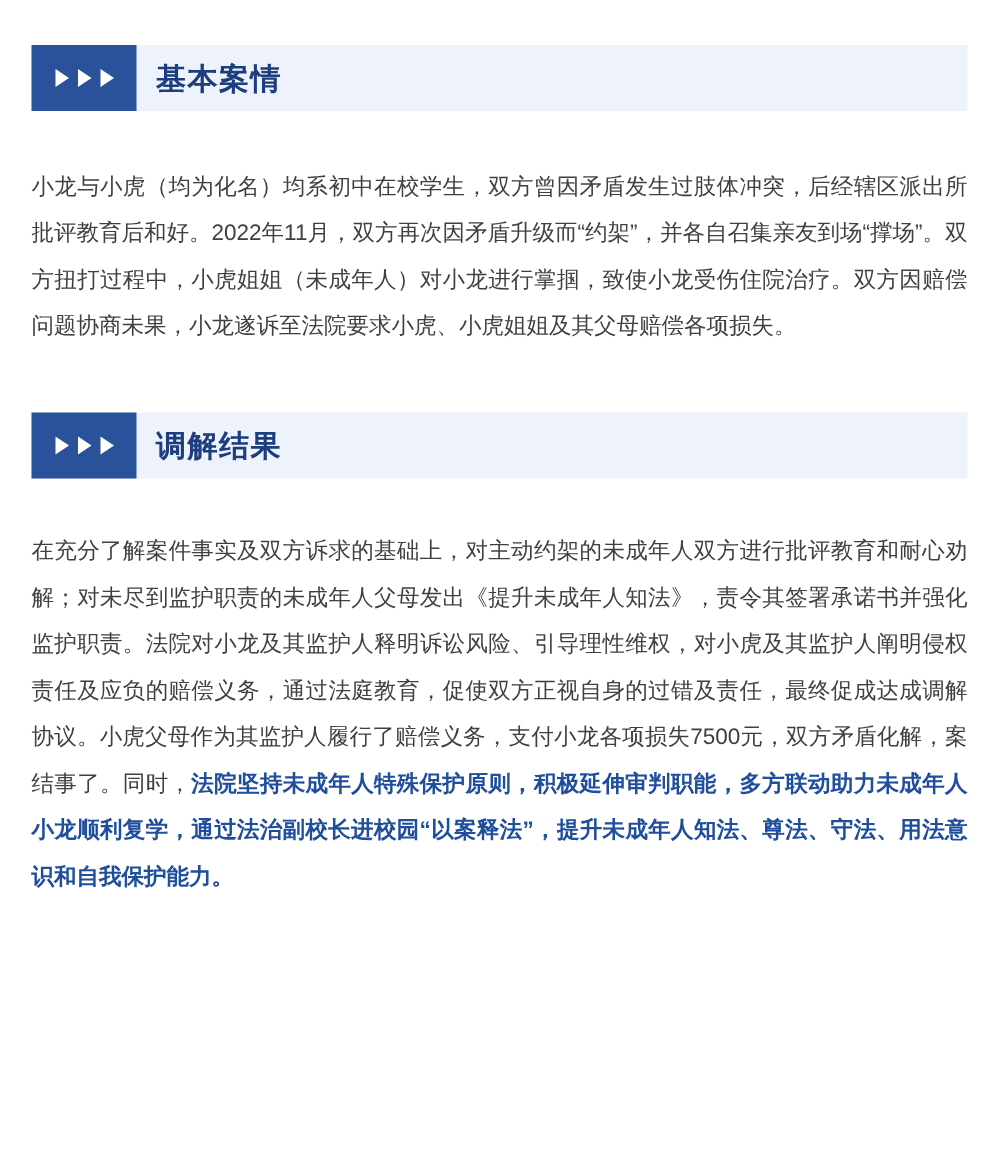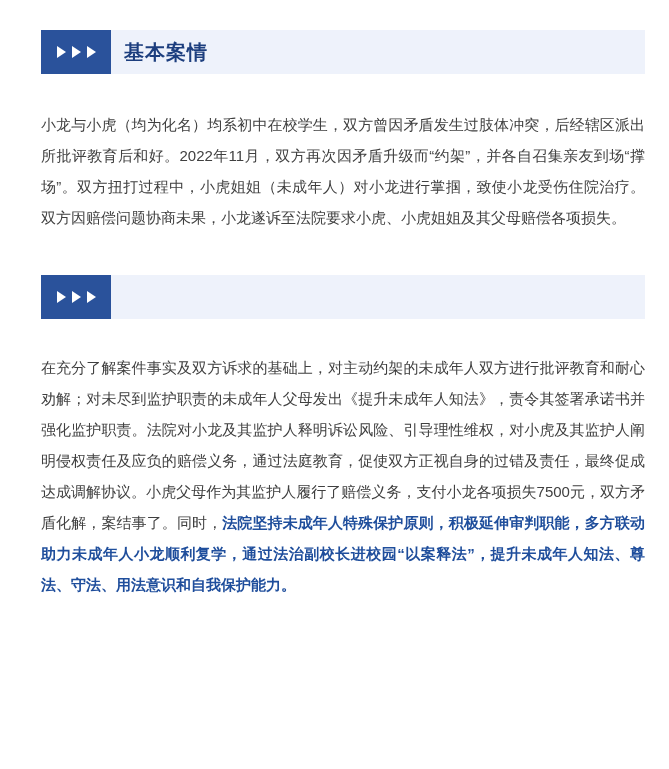--- a/index.html
+++ b/index.html
@@ -8,21 +8,20 @@
     background: #ffffff;
   }
   body {
     width: 669px;
     height: 769px;
     overflow: hidden;
     font-family: "Liberation Sans", "DejaVu Sans", sans-serif;
   }
   .doc {
     padding: 30px 24px 0 21px;
-    margin-left: 20px;
   }
   .sec-header {
     display: flex;
     align-items: stretch;
     height: 44px;
     background: #eef2fb;
   }
   .arrow-box {
     flex: none;
     width: 70px;
@@ -84,19 +83,20 @@
     <p class="para para-1"><span>小龙与小虎（均为化名）均系初中在校学生，双方曾因矛盾发生过肢体冲突，后经辖区派出所批评教育后和好。2022年11月，双方再次因矛盾升级而“约架”，并各自召集亲友到场“撑场”。双方扭打过程中，小虎姐姐（未成年人）对小龙进行掌掴，致使小龙受伤住院治疗。双方因赔偿问题协商未果，小龙遂诉至法院要求小虎、小虎姐姐及其父母赔偿各项损失。</span></p>
   </div>
 
   <div class="section">
     <div class="sec-header header-2">
       <div class="arrow-box">
         <div class="tri"></div>
         <div class="tri"></div>
         <div class="tri"></div>
       </div>
+      <div class="sec-title">调解结果</div>
     </div>
 
 
     <p class="para para-3"><span>在充分了解案件事实及双方诉求的基础上，对主动约架的未成年人双方进行批评教育和耐心劝解；对未尽到监护职责的未成年人父母发出《提升未成年人知法》，责令其签署承诺书并强化监护职责。法院对小龙及其监护人释明诉讼风险、引导理性维权，对小虎及其监护人阐明侵权责任及应负的赔偿义务，通过法庭教育，促使双方正视自身的过错及责任，最终促成达成调解协议。小虎父母作为其监护人履行了赔偿义务，支付小龙各项损失7500元，双方矛盾化解，案结事了。同时，</span><span class="hl">法院坚持未成年人特殊保护原则，积极延伸审判职能，多方联动助力未成年人小龙顺利复学，通过法治副校长进校园“以案释法”，提升未成年人知法、尊法、守法、用法意识和自我保护能力。</span></p>
   </div>
 
 </div>
 
 </body></html>

